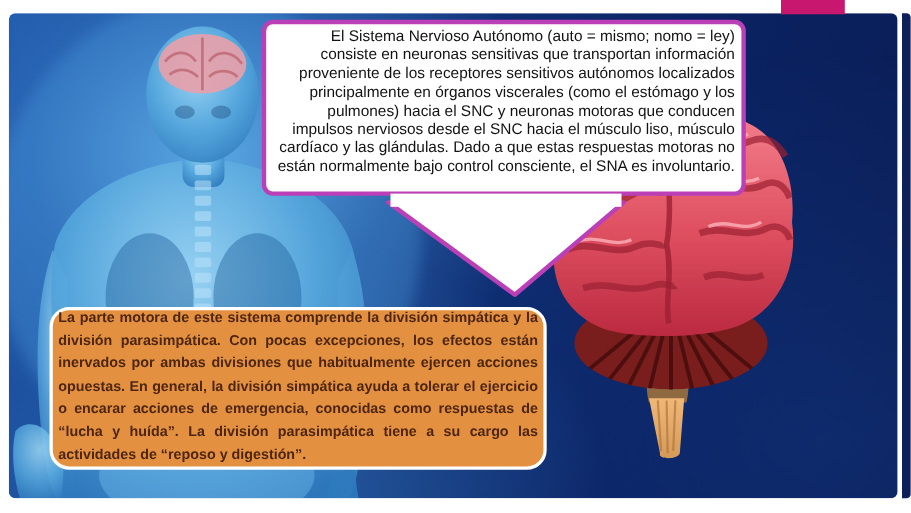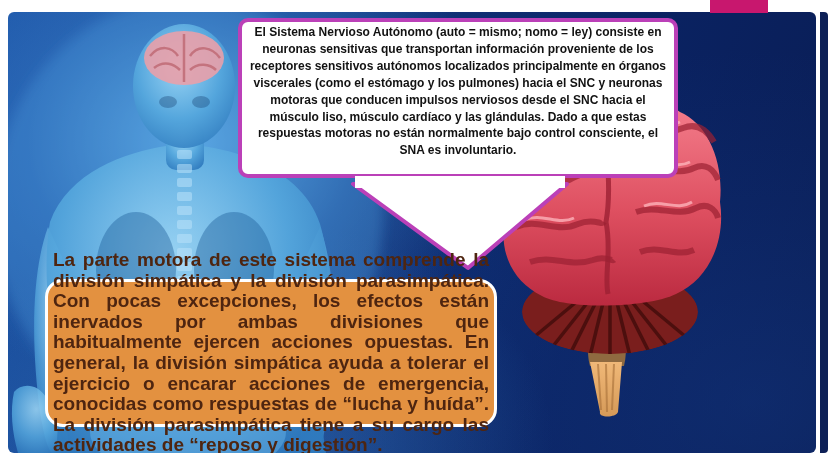--- a/index.html
+++ b/index.html
@@ -18,32 +18,32 @@
       linear-gradient(108deg, #1c54a6 0%, #174693 22%, #0f2f74 48%, #0a2261 70%, #0a1d54 100%);
   }
   .artwork{position:absolute;left:0;top:0;width:808px;height:441px;z-index:1;}
   .bubble{
     position:absolute;left:230px;top:6px;width:440px;height:160px;z-index:3;
     background:#ffffff;border:4px solid #bb40b8;border-radius:10px;
     box-sizing:border-box;
   }
   .bubble-text{
     position:absolute;left:6px;right:6px;top:2px;
-    font-size:12px;line-height:16.9px;font-weight:bold;color:#121212;
-    text-align:center;
+    font-size:14px;line-height:16.9px;font-weight:normal;color:#121212;
+    text-align:right;
   }
   .tail{position:absolute;left:332px;top:154px;width:240px;height:106px;z-index:4;}
   .orange-box{
     position:absolute;left:37px;top:267px;width:452px;height:148px;z-index:5;
     background:#e39140;border:3px solid #ffffff;border-radius:18px;
     box-sizing:border-box;
   }
   .orange-text{
-    position:absolute;left:45px;top:238px;width:436px;z-index:6;
-    font-size:19px;line-height:20.6px;font-weight:bold;color:#4e2510;
+    position:absolute;left:45px;top:267px;width:436px;z-index:6;
+    font-size:13px;line-height:20.6px;font-weight:bold;color:#4e2510;
     text-align:justify;
   }
   .accent-bar{
     position:absolute;left:710px;top:0;width:58px;height:13px;z-index:8;
     background:#c8176e;
   }
   .edge-strip{
     position:absolute;left:820px;top:12px;width:8px;height:441px;z-index:0;
     background:#0d2057;border-radius:0 4px 4px 0;
   }

